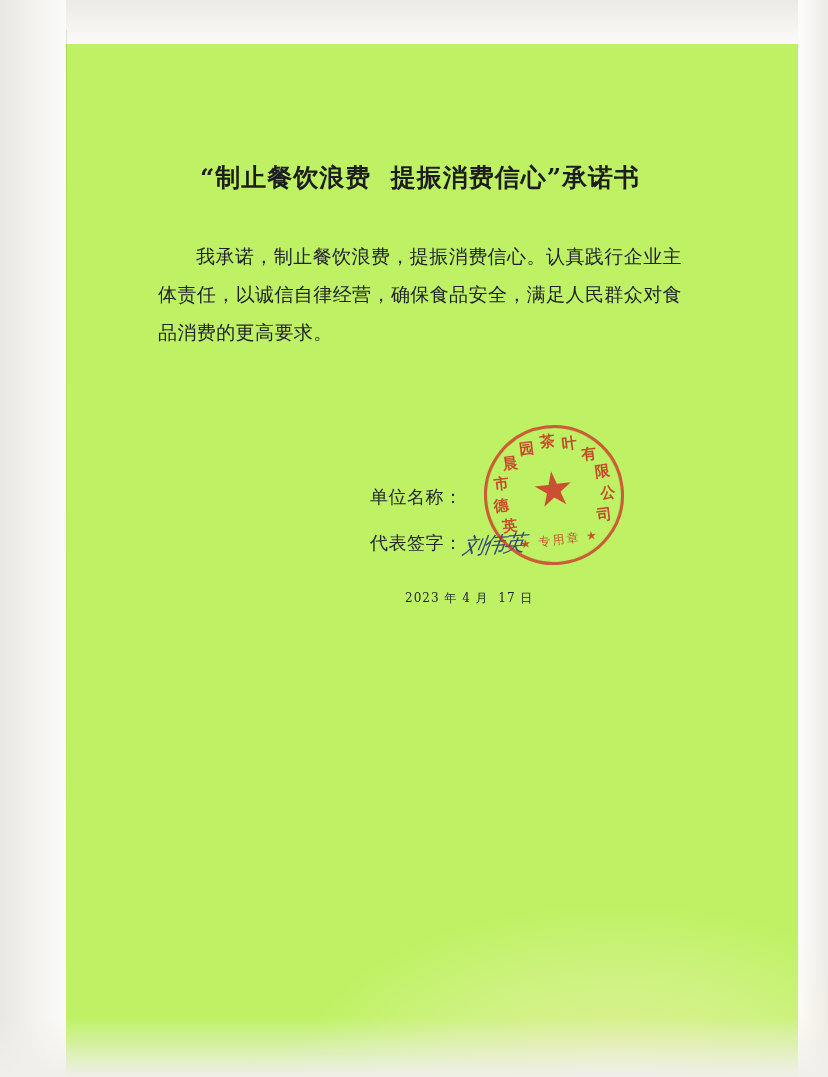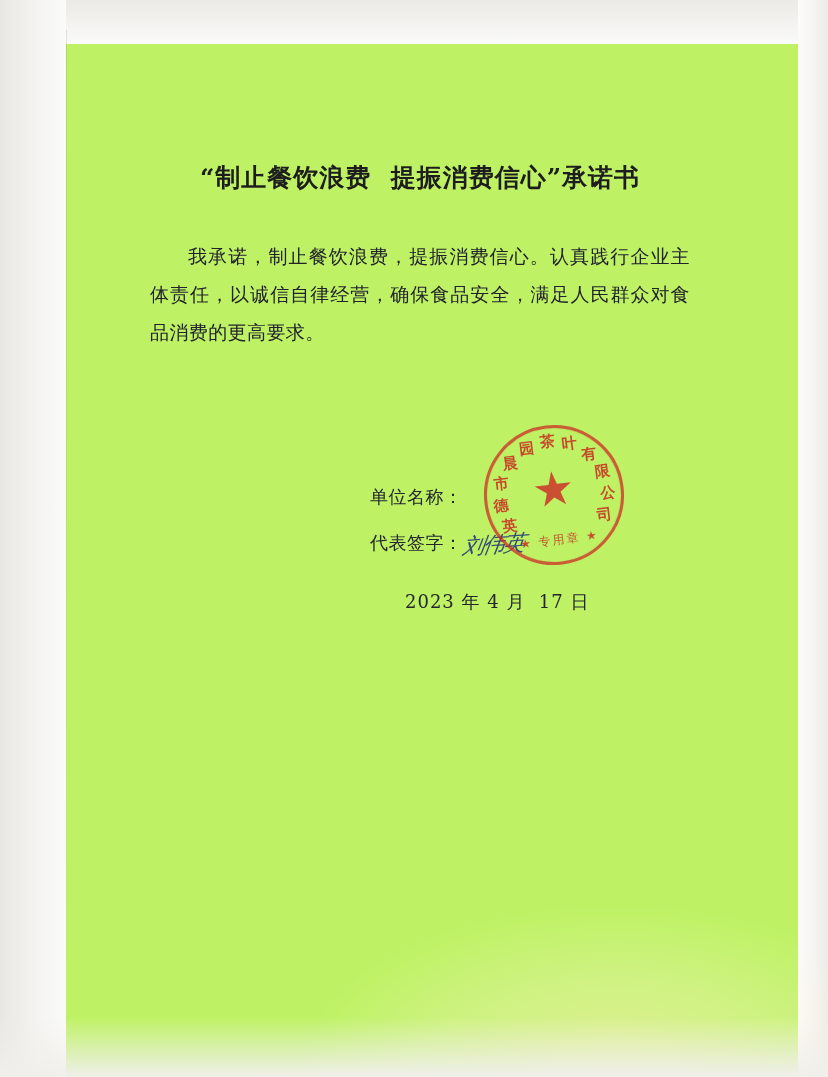--- a/index.html
+++ b/index.html
@@ -85,21 +85,21 @@
     white-space: pre;
   }
 
   .doc-body {
     font-family: "DejaVu Serif", "Liberation Serif", serif;
     font-size: 19px;
     color: #22222a;
     line-height: 2.0;
     text-align: justify;
     text-indent: 38px;
-    margin: 0;
+    margin: 8px;
     letter-spacing: 0.4px;
   }
 
   .signature-block {
     position: absolute;
     left: 370px;
     top: 487px;
     width: 330px;
     font-family: "DejaVu Serif", "Liberation Serif", serif;
     font-size: 18px;
@@ -124,21 +124,21 @@
     display: inline-block;
     letter-spacing: -2px;
     opacity: 0.92;
   }
 
   .doc-date {
     position: absolute;
     left: 405px;
     top: 590px;
     font-family: "DejaVu Serif", "Liberation Serif", serif;
-    font-size: 18px;
+    font-size: 12px;
     color: #25252c;
     letter-spacing: 1px;
     white-space: pre;
   }
 
   
   .seal {
     position: absolute;
     left: 484px;
     top: 425px;

